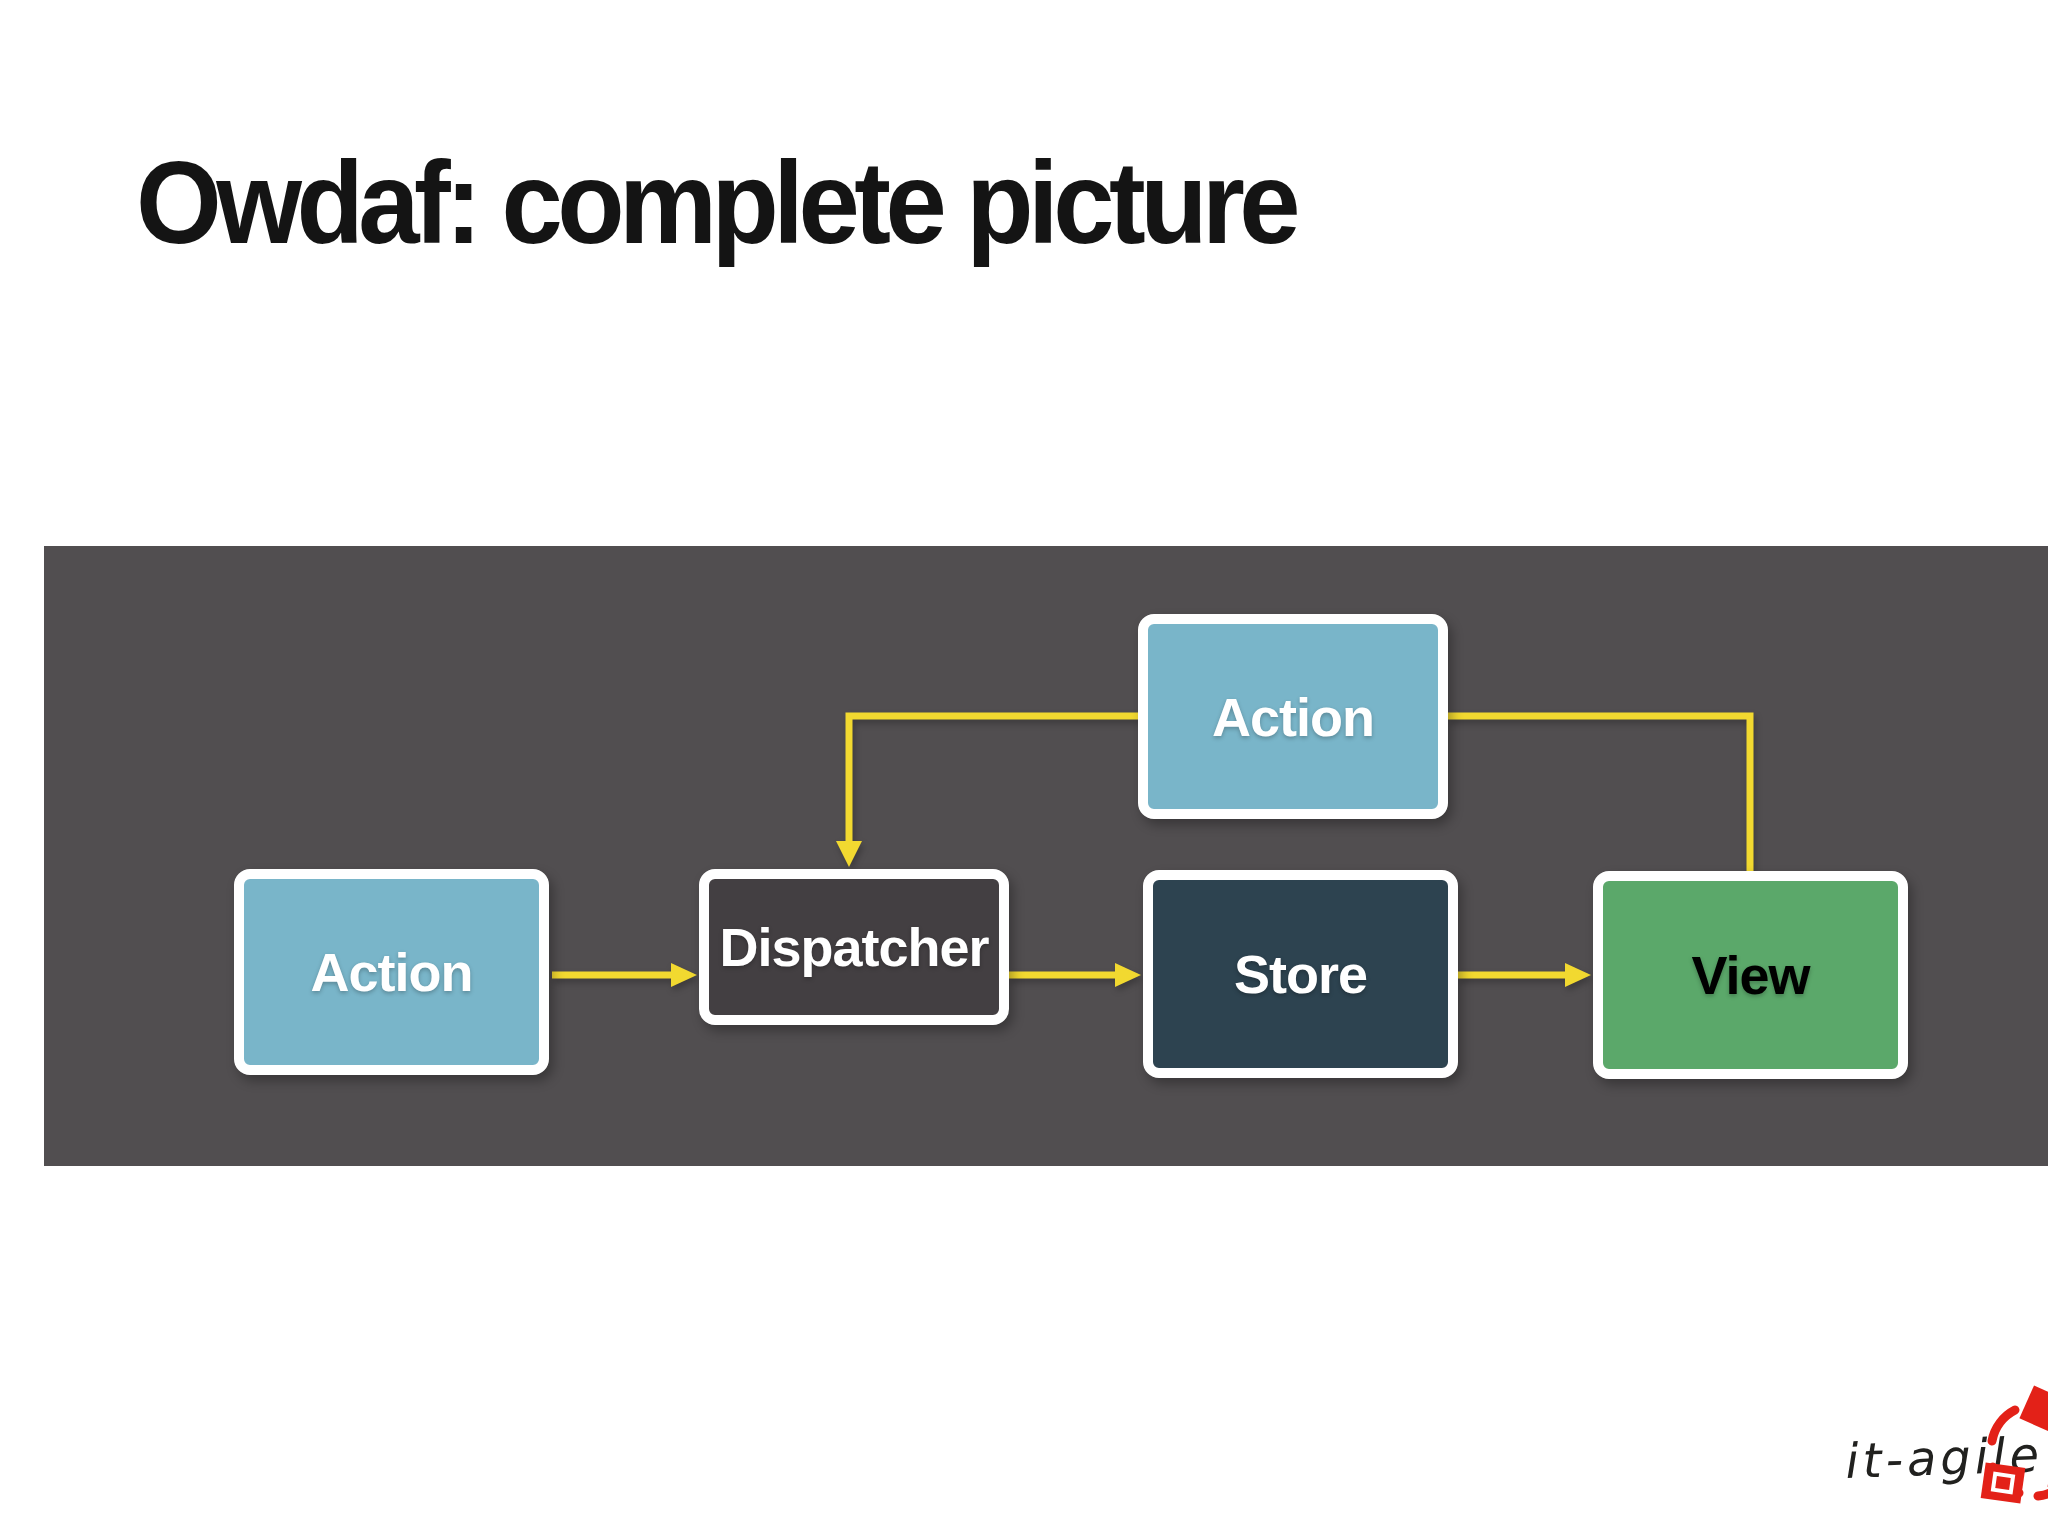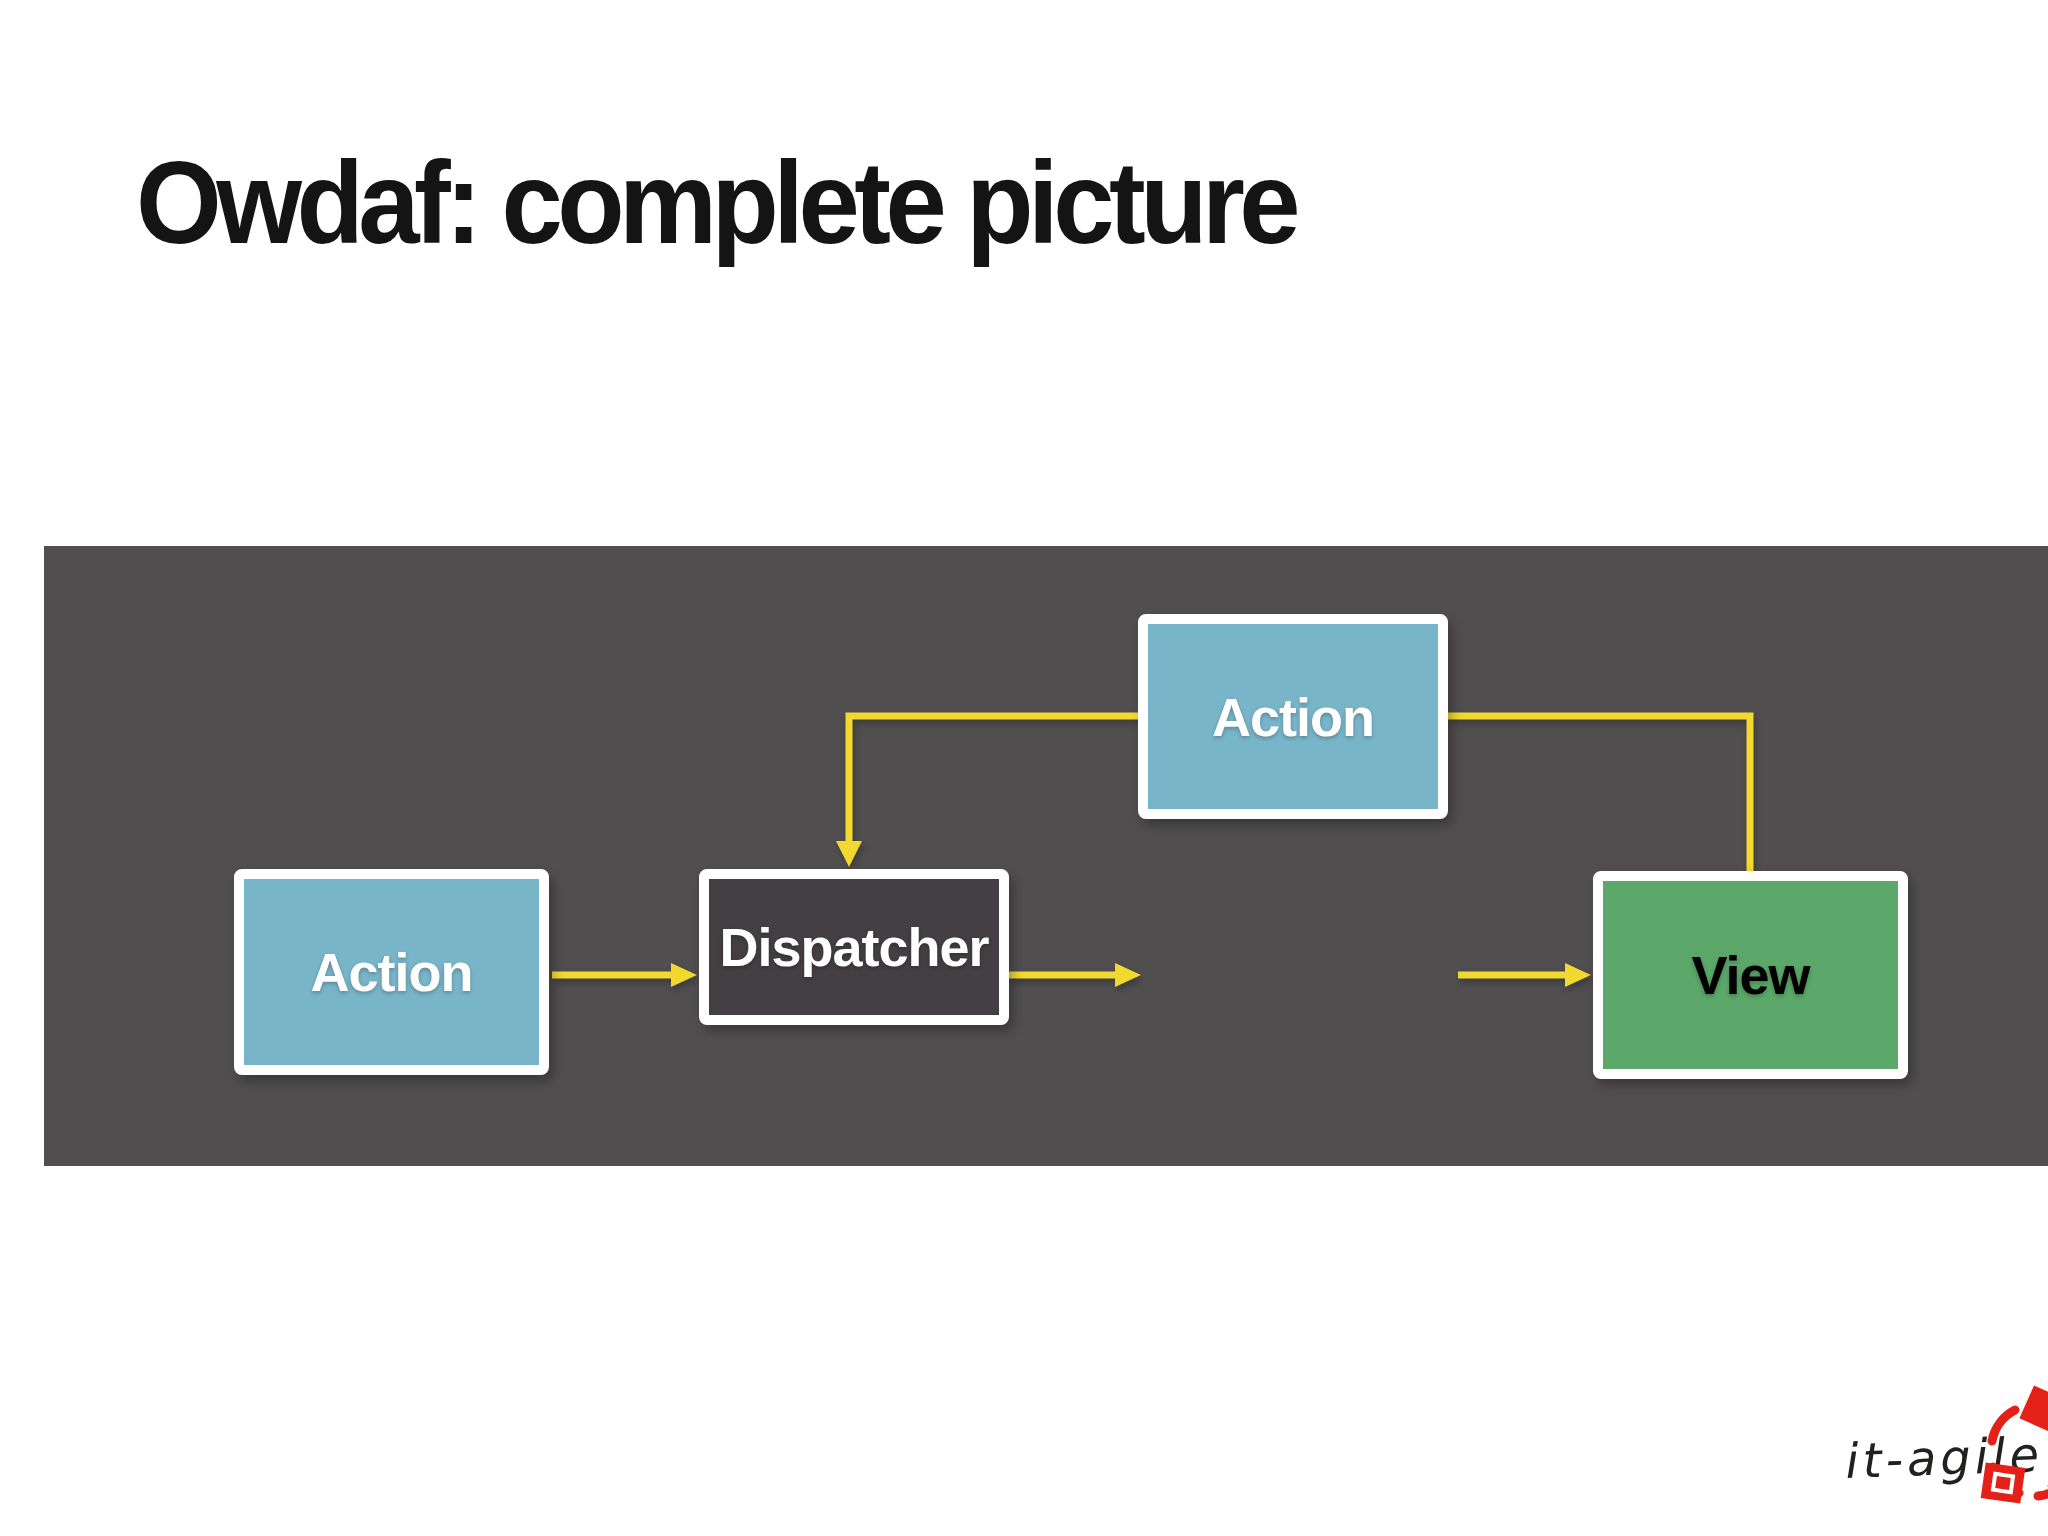--- a/index.html
+++ b/index.html
@@ -33,21 +33,21 @@
     position:absolute;
     left:0;top:0;
     width:2048px;height:1536px;
     pointer-events:none;
     filter:drop-shadow(2px 4px 3px rgba(0,0,0,0.25));
   }
   .node{
     position:absolute;
     box-sizing:border-box;
     border:10px solid #ffffff;
-    border-radius:8px;
+    border-radius:16px;
     display:flex;
     align-items:center;
     justify-content:center;
     box-shadow:4px 6px 12px rgba(0,0,0,0.30);
   }
   .node span{
     font-size:54px;
     font-weight:700;
     letter-spacing:-1px;
     white-space:nowrap;
@@ -95,20 +95,23 @@
   </div>
 
   <div class="node n-action-left" data-bind-style="background-color:diagram.nodes.1.color" style="background-color: rgb(121, 181, 201);">
     <span data-bind="diagram.nodes.1.label" data-bind-style="color:diagram.label_color" style="color: rgb(255, 255, 255);">Action</span>
   </div>
 
   <div class="node n-dispatcher" data-bind-style="background-color:diagram.nodes.2.color" style="background-color: rgb(67, 63, 66);">
     <span data-bind="diagram.nodes.2.label" data-bind-style="color:diagram.label_color" style="color: rgb(255, 255, 255);">Dispatcher</span>
   </div>
 
+  <div class="node n-store" data-bind-style="background-color:diagram.nodes.3.color" style="background-color: rgb(45, 67, 80);">
+    <span data-bind="diagram.nodes.3.label" data-bind-style="color:diagram.label_color" style="color: rgb(255, 255, 255);">Store</span>
+  </div>
 
   <div class="node n-view" data-bind-style="background-color:diagram.nodes.4.color" style="background-color: rgb(91, 168, 106);">
     <span data-bind="diagram.nodes.4.label" data-bind-style="color:diagram.label_color" style="color: #000000;">View</span>
   </div>
 
   <svg class="logo" viewBox="0 0 260 170" xmlns="http://www.w3.org/2000/svg">
     <text x="12" y="106" font-family="DejaVu Sans, sans-serif" font-style="italic" font-size="48" letter-spacing="4" transform="rotate(-2 12 106)" data-bind="logo.text" fill="#21211f">it-agile</text>
     <g>
       <path d="M158 69 A44 44 0 0 1 181 38" fill="none" stroke-width="9" stroke-linecap="round" stroke="#e32118"></path>
       <path d="M159 95 A44 44 0 0 0 185 121" fill="none" stroke-width="9" stroke-linecap="round" stroke="#e32118"></path>

